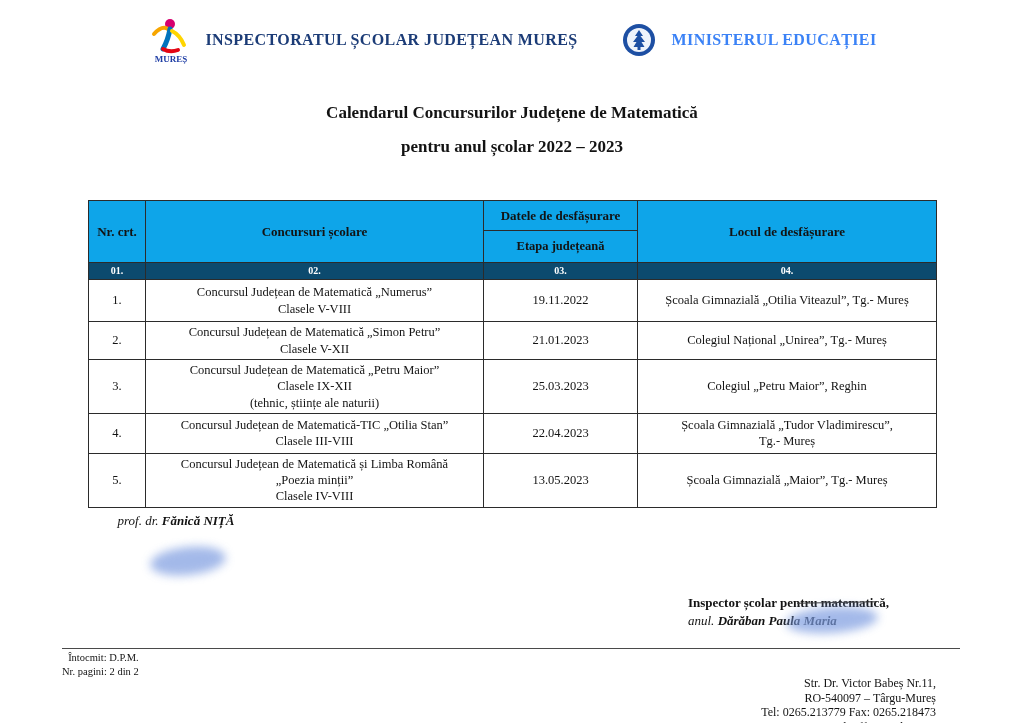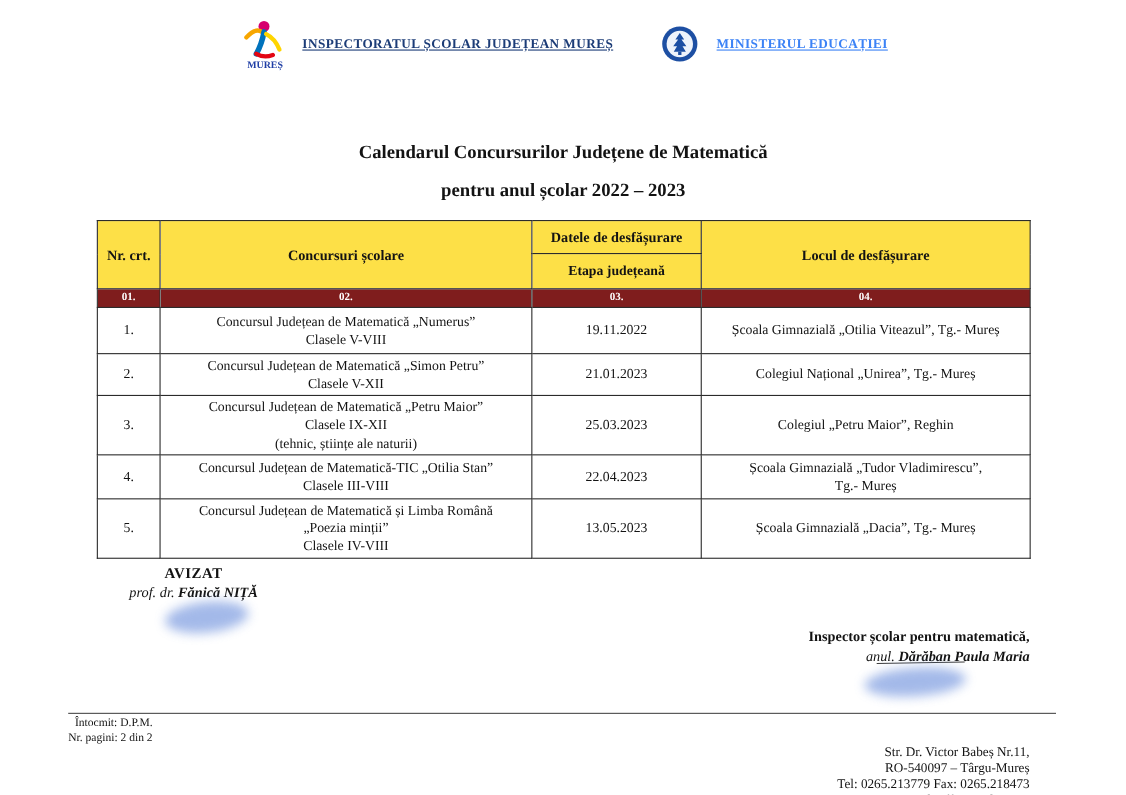--- a/index.html
+++ b/index.html
@@ -12,57 +12,56 @@
     overflow:hidden;
   }
   .page { position:absolute; inset:0; }
 
   
   .org-header {
     position:absolute; top:16px; left:0; right:0;
     display:flex; justify-content:center; align-items:center; gap:10px;
   }
   .org-name {
-    font-weight:bold; font-size:12px; letter-spacing:.4px;
+    font-weight:bold; font-size:16px; letter-spacing:.4px;
     color:#1c3c77;
-    text-decoration:underline;
   }
   .org-name.ministry { color:#3b82f6; margin-left:6px; }
   .ministry-gap { width:24px; }
 
   
   .doc-title {
     position:absolute; top:104px; left:0; right:0;
     text-align:center;
   }
   .doc-title .t1, .doc-title .t2 {
-    font-weight:bold; font-size:17px; line-height:1.0;margin-top:26px;
+    font-weight:bold; font-size:17px; line-height:1.0;
   }
   .doc-title .t2 { margin-top:17px; }
 
   
   table.doc-table {
     position:absolute; top:200px; left:88px;
     border-collapse:collapse; table-layout:fixed;
     width:848px;
   }
   .doc-table th, .doc-table td {
     border:1px solid #2b2b2b;
     text-align:center; vertical-align:middle;
     overflow:hidden;
   }
   .doc-table thead th {
-    background:#fde047;
+    background:#0ea5e9;
     font-weight:bold; font-size:13px;
     padding:2px 4px;
     margin-top:18px;
   }
   .doc-table thead .subhead { font-size:12.5px; }
   .doc-table tr.numrow td {
-    background:#7f1d1d; color:#ffffff;
+    background:#0c4a6e; color:#ffffff;
     font-size:10px; font-weight:bold;
     height:16px; padding:0 2px; line-height:1;
   }
   .doc-table tbody td {
     font-size:12.5px; padding:2px 6px;
     white-space:pre-line; line-height:1.3;
   }
   .col-nr { width:57px; }
   .col-contest { width:338px; }
   .col-date { width:154px; }
@@ -72,22 +71,22 @@
   .approval-block {
     position:absolute; top:512px; left:56px; width:240px;
     text-align:center; line-height:1.35;
   }
   .approval-block .avizat { font-weight:bold; font-size:13.5px; letter-spacing:.5px; }
   .approval-block .role { font-weight:bold; font-size:13px; }
   .approval-block .name-line { font-style:italic; font-size:13px; }
   .approval-block .name-strong { font-weight:bold; }
 
   .math-inspector-block {
-    position:absolute; top:570px; left:688px; width:248px;
-    text-align:right; line-height:1.4;
+    position:absolute; top:594px; left:688px; width:248px;
+    text-align:left; line-height:1.4;
   }
   .math-inspector-block .role { font-weight:bold; font-size:13px; }
   .math-inspector-block .name-line { font-style:italic; font-size:13px; }
   .math-inspector-block .name-strong { font-weight:bold; }
 
   .sig-blur {
     position:absolute; border-radius:50%;
     background:#7d9ce0; opacity:.7;
     filter:blur(5px);
   }
@@ -196,27 +195,26 @@
         <td>22.04.2023</td>
         <td>Școala Gimnazială „Tudor Vladimirescu”,
 Tg.- Mureș</td>
       </tr>
       <tr style="height:46px;">
         <td>5.</td>
         <td>Concursul Județean de Matematică și Limba Română
 „Poezia minții”
 Clasele IV-VIII</td>
         <td>13.05.2023</td>
-        <td>Școala Gimnazială „Dacia”, Tg.- Mureș</td>
+        <td>Școala Gimnazială „Maior”, Tg.- Mureș</td>
       </tr>
     </tbody>
   </table>
 
   <div class="approval-block">
-    <div class="avizat">AVIZAT</div>
     <div class="name-line"><span>prof. dr. </span><span class="name-strong">Fănică NIȚĂ</span></div>
   </div>
   <div class="sig-blur left"></div>
 
   <div class="math-inspector-block">
     <div class="role">Inspector școlar pentru matematică,</div>
     <div class="name-line"><span>anul. </span><span class="name-strong">Dărăban Paula Maria</span></div>
   </div>
   <div class="sig-line-right"></div>
   <div class="sig-blur right"></div>

